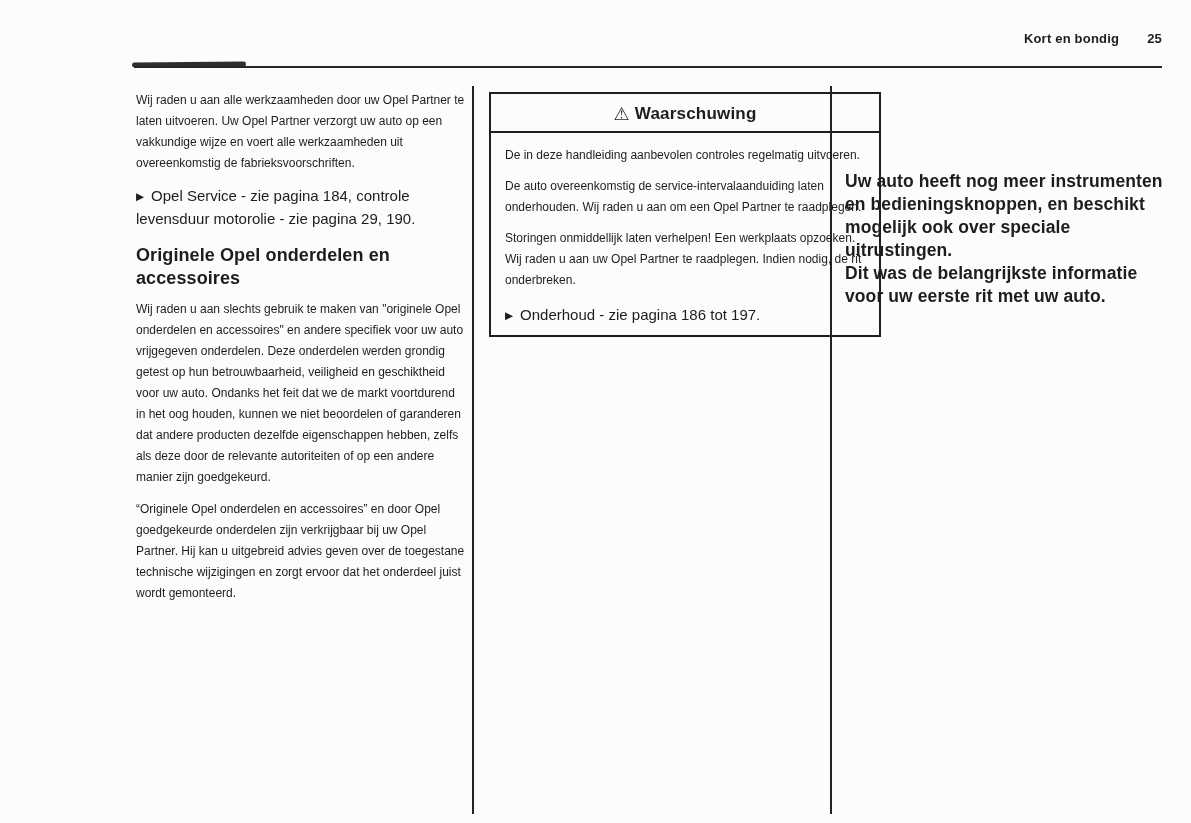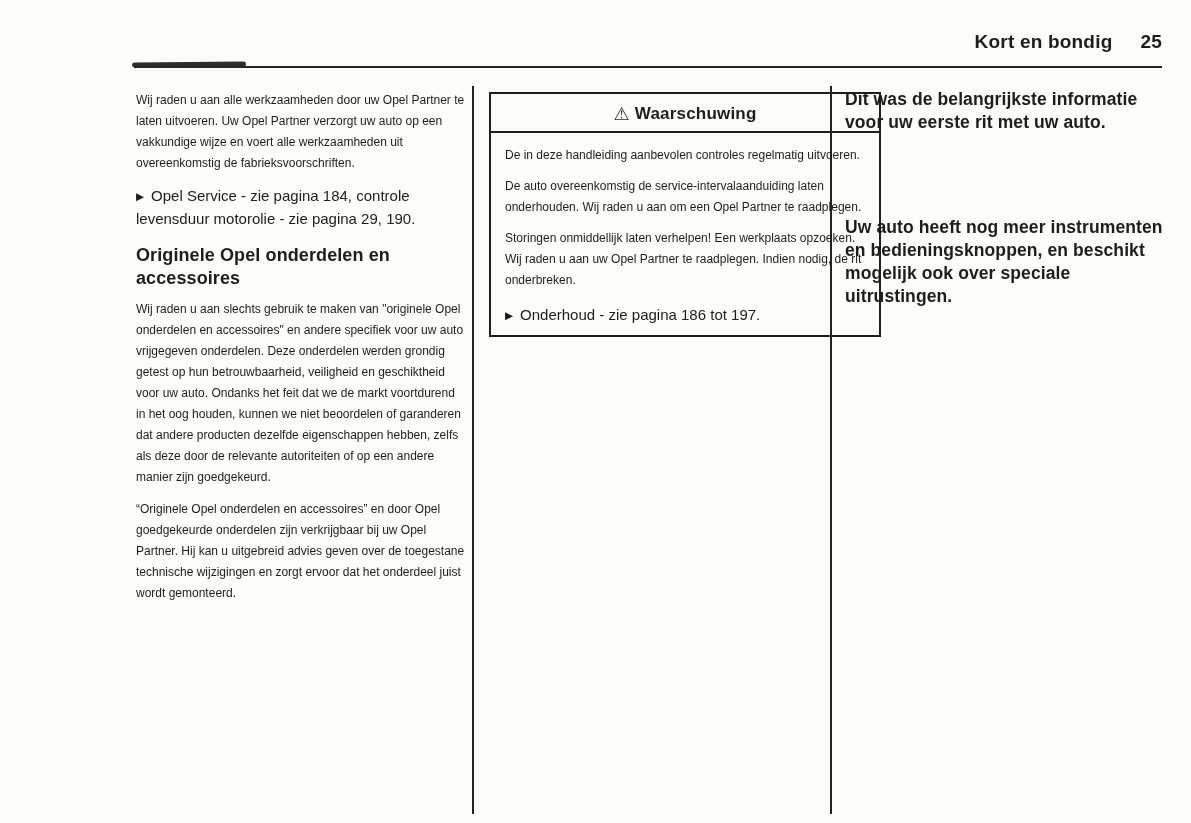--- a/index.html
+++ b/index.html
@@ -9,21 +9,21 @@
     background:#fcfcfa;
     font-family:"Liberation Sans", sans-serif;
     color:#1d1d1d;
     overflow:hidden;
   }
 
   
   .running-header {
     position:absolute; top:31px; right:29px;
     display:flex; align-items:baseline; gap:28px;
-    font-weight:700; font-size:19px; letter-spacing:0.2px;
+    font-weight:700; font-size:13px; letter-spacing:0.2px;
   }
   .header-rule {
     position:absolute; top:66px; left:134px; width:1028px; height:2px;
     background:#262626;
   }
   .header-rule-accent {
     position:absolute; top:62px; left:132px; width:114px; height:5px;
     background:#2f2f2f; border-radius:3px; transform:rotate(-0.5deg);
   }
 
@@ -110,17 +110,17 @@
     <div class="warning-box-header"><span class="warning-icon">⚠</span><span>Waarschuwing</span></div>
     <div class="warning-box-body">
       <p class="body-p">De in deze handleiding aanbevolen controles regelmatig uitvoeren.</p>
       <p class="body-p">De auto overeenkomstig de service-intervalaanduiding laten onderhouden. Wij raden u aan om een Opel Partner te raadplegen.</p>
       <p class="body-p">Storingen onmiddellijk laten verhelpen! Een werkplaats opzoeken. Wij raden u aan uw Opel Partner te raadplegen. Indien nodig, de rit onderbreken.</p>
       <p class="bullet-item"><span class="bullet-glyph">▶</span><span>Onderhoud - zie pagina 186 tot 197.</span></p>
     </div>
   </div>
 
   <div class="right-col">
+    <p class="lead-p second">Uw auto heeft nog meer instrumenten en bedieningsknoppen, en beschikt mogelijk ook over speciale uitrustingen.</p>
     <p class="lead-p">Dit was de belangrijkste informatie voor uw eerste rit met uw auto.</p>
-    <p class="lead-p second">Uw auto heeft nog meer instrumenten en bedieningsknoppen, en beschikt mogelijk ook over speciale uitrustingen.</p>
   </div>
 
 </div>
 
 </body></html>

